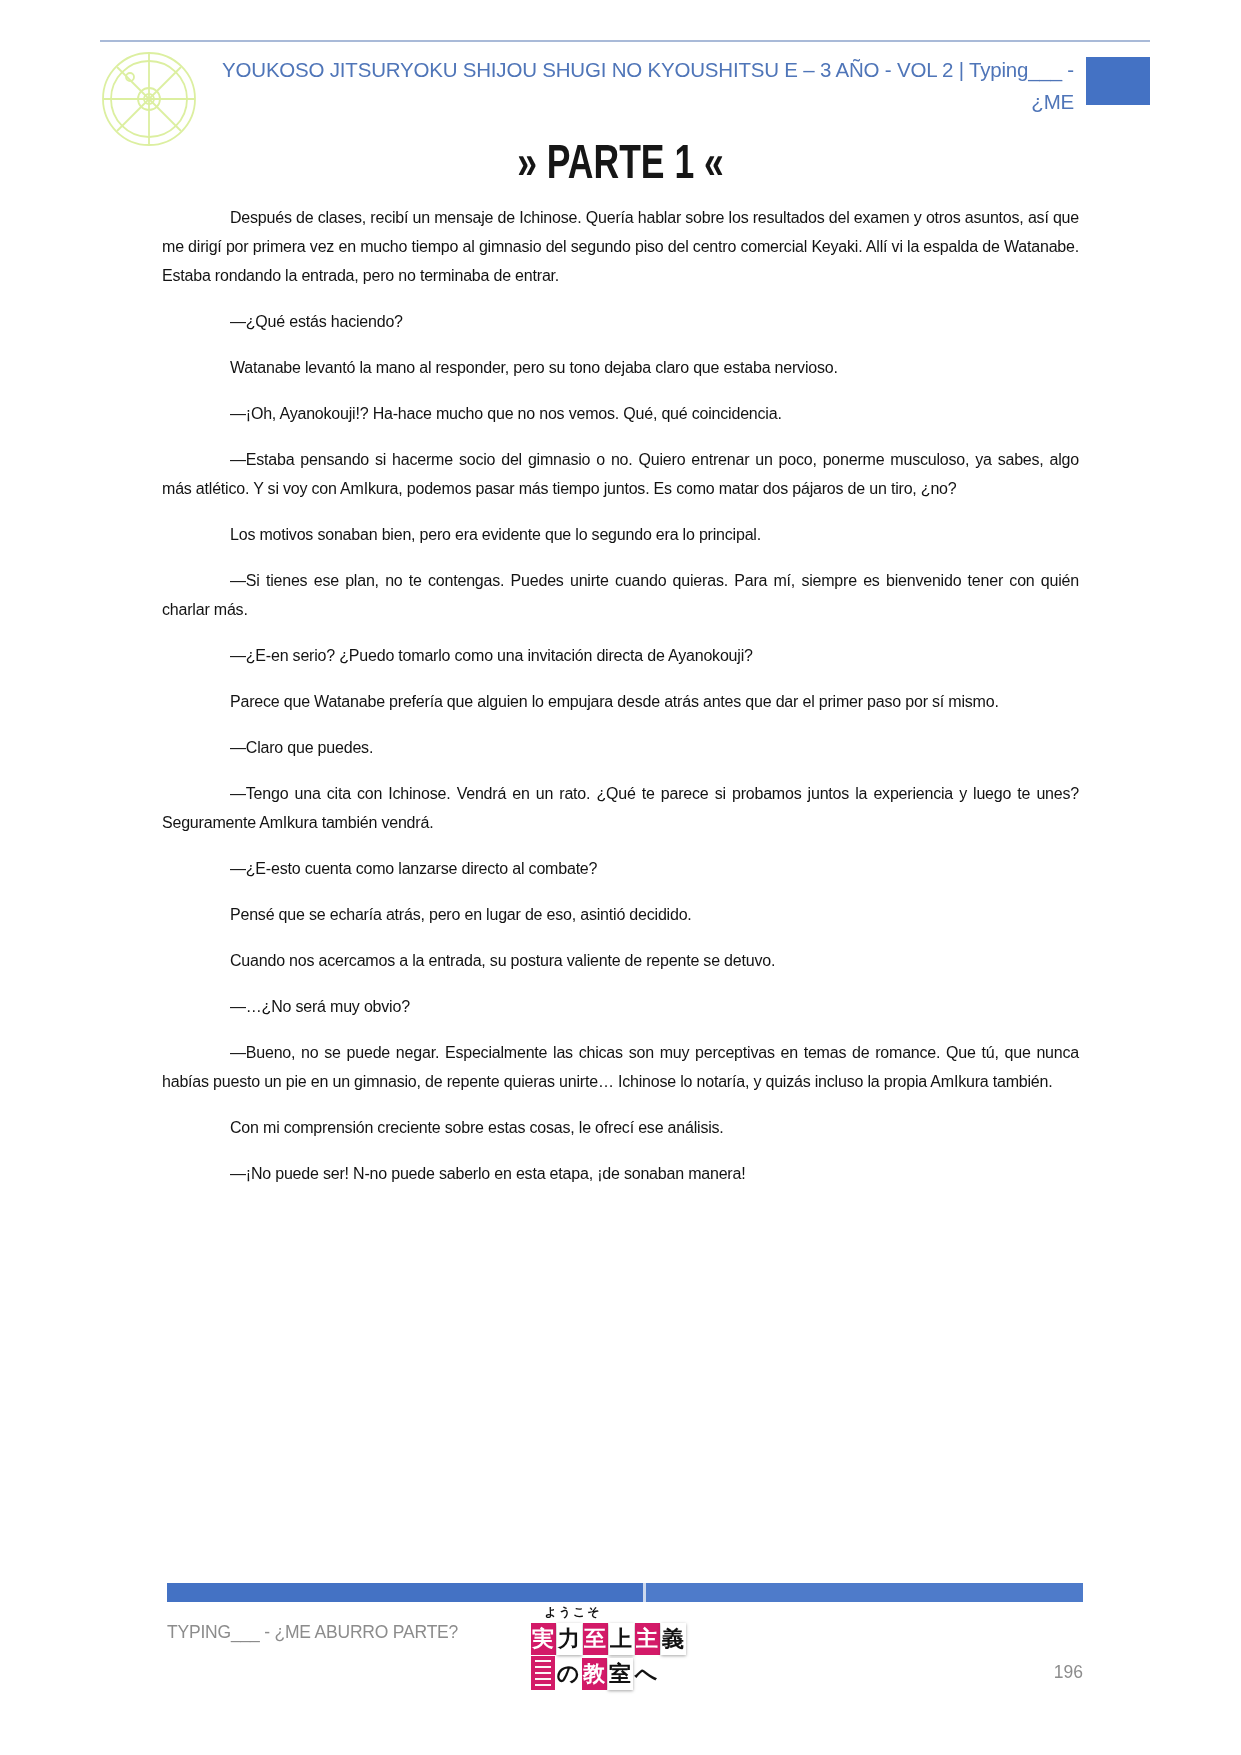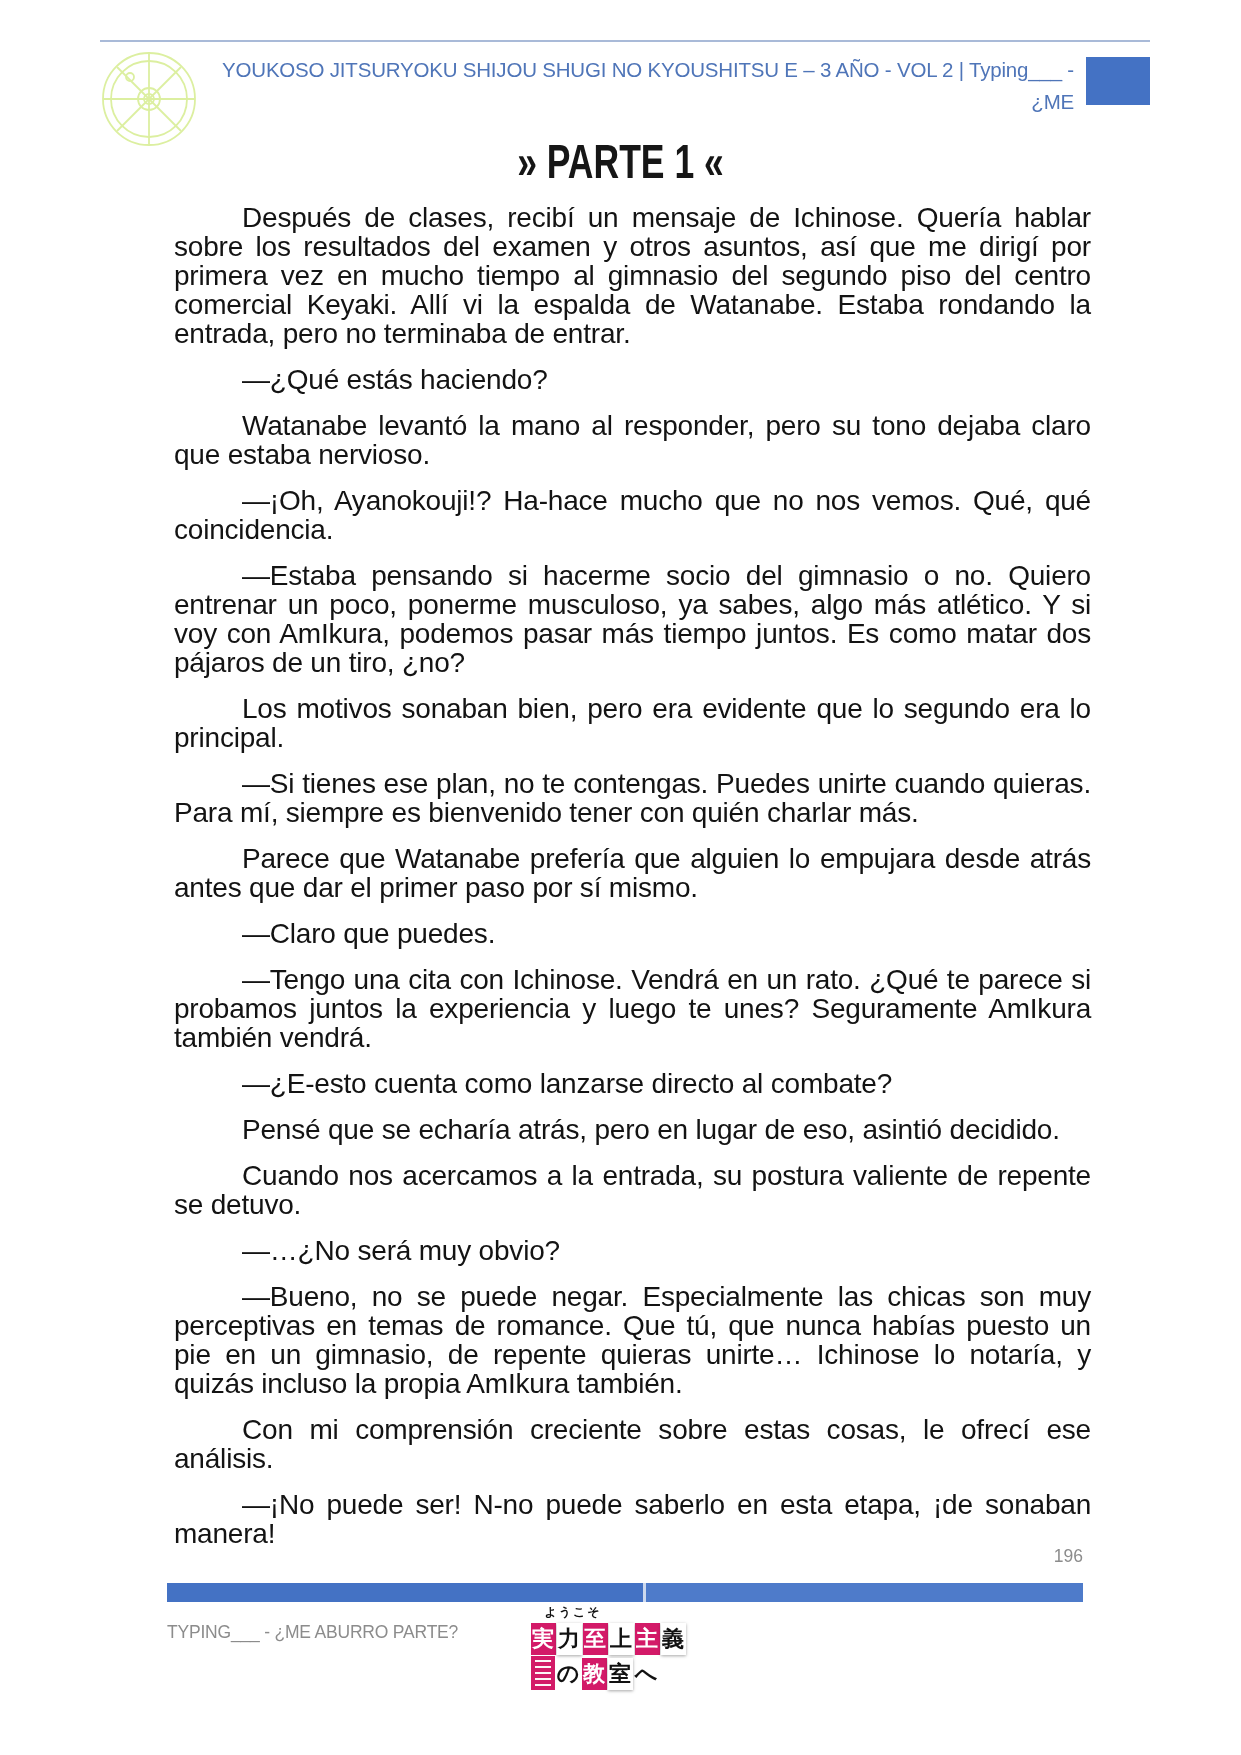--- a/index.html
+++ b/index.html
@@ -29,41 +29,41 @@
   
   .page-title {
     position:absolute; top:134px; left:0; width:100%;
     text-align:center; font-weight:700; font-size:48px; color:#161616;
     transform:scaleX(0.74); transform-origin:center;
     white-space:nowrap;
   }
 
   
   .content {
-    position:absolute; top:203px; left:174px; width:917px;
-    text-align:justify; font-size:28px; line-height:29px;
+    position:absolute; top:203px; left:162px; width:917px;
+    text-align:justify; font-size:16px; line-height:29px;
     letter-spacing:-0.2px; color:#131313;
   }
   .content p { margin:0 0 17px 0; text-indent:68px; }
 
   
   .footer-bar {
     position:absolute; top:1583px; left:167px; width:916px; height:19px;
     display:flex;
   }
   .footer-bar .seg1 { width:52%; background:#4472c4; }
   .footer-bar .seg-gap { width:3px; background:#cdd9ee; }
   .footer-bar .seg2 { flex:1; background:#4e7bca; }
 
   .footer-left {
     position:absolute; top:1622px; left:167px;
     font-size:17.5px; color:#8c8c8c; letter-spacing:-0.2px;
   }
   .footer-page {
-    position:absolute; top:1546px; right:158px;
+    position:absolute; top:1662px; right:158px;
     font-size:17.5px; color:#8c8c8c;
   }
 
   
   .pub-logo {
     position:absolute; top:1604px; left:50%; transform:translateX(-50%);
     width:180px;
   }
   .pub-logo .youkoso {
     font-weight:700; font-size:12px; color:#111;
@@ -123,20 +123,21 @@
       <p>Watanabe levantó la mano al responder, pero su tono dejaba claro que estaba nervioso.</p>
 
       <p>—¡Oh, Ayanokouji!? Ha-hace mucho que no nos vemos. Qué, qué coincidencia.</p>
 
       <p>—Estaba pensando si hacerme socio del gimnasio o no. Quiero entrenar un poco, ponerme musculoso, ya sabes, algo más atlético. Y si voy con AmIkura, podemos pasar más tiempo juntos. Es como matar dos pájaros de un tiro, ¿no?</p>
 
       <p>Los motivos sonaban bien, pero era evidente que lo segundo era lo principal.</p>
 
       <p>—Si tienes ese plan, no te contengas. Puedes unirte cuando quieras. Para mí, siempre es bienvenido tener con quién charlar más.</p>
 
+      <p>—¿E-en serio? ¿Puedo tomarlo como una invitación directa de Ayanokouji?</p>
 
       <p>Parece que Watanabe prefería que alguien lo empujara desde atrás antes que dar el primer paso por sí mismo.</p>
 
       <p>—Claro que puedes.</p>
 
 
       <p>—Tengo una cita con Ichinose. Vendrá en un rato. ¿Qué te parece si probamos juntos la experiencia y luego te unes? Seguramente AmIkura también vendrá.</p>
 
       <p>—¿E-esto cuenta como lanzarse directo al combate?</p>
 

